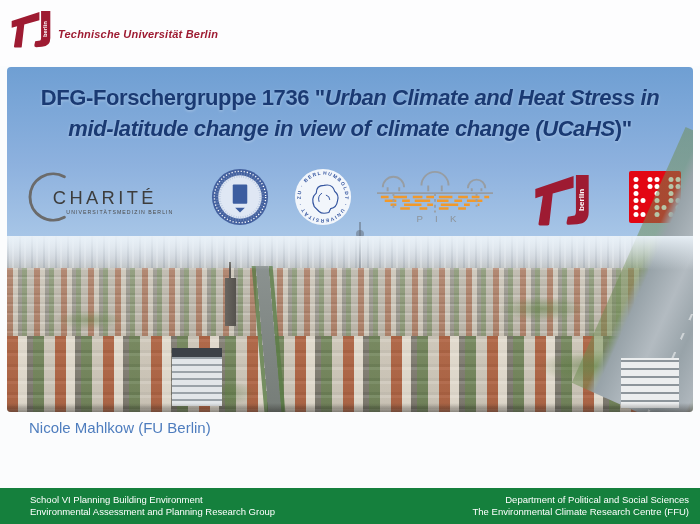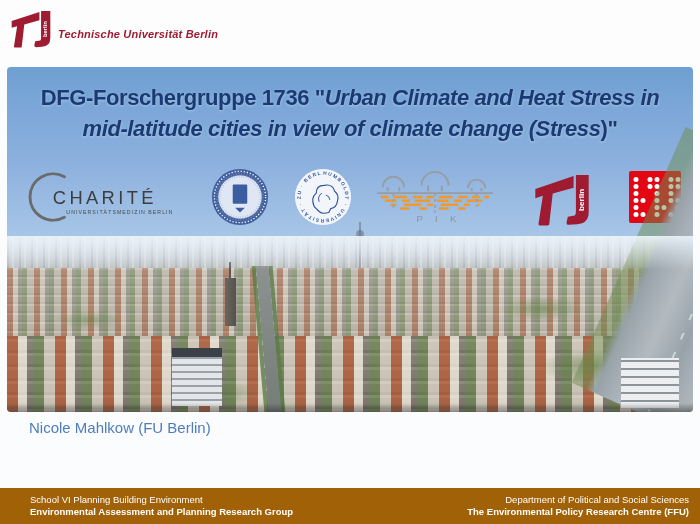--- a/index.html
+++ b/index.html
@@ -73,45 +73,45 @@
     border-radius:50%; background:rgba(95,105,118,.5); }
   .block-bldg { position:absolute; left:165px; bottom:6px; width:50px; height:58px; z-index:4;
     background:repeating-linear-gradient(0deg,#e2e6e9 0 5px, #9aa2a8 5px 7px);
     border-top:9px solid #3c4147; }
   .band-bldg { position:absolute; left:614px; bottom:4px; width:58px; height:50px; z-index:4;
     background:repeating-linear-gradient(0deg,#eceeef 0 6px, #8d959b 6px 8px); }
 
   
   .author { position:absolute; left:9px; top:419px; font-size:15px; color:#4e7dbe;margin-left:20px; }
 
-  .footer { position:absolute; left:0; right:0; bottom:0; height:36px; background:#a16207;
+  .footer { position:absolute; left:0; right:0; bottom:0; height:36px; background:#15803d;
     color:#ffffff; font-size:9.5px; line-height:11.5px; }
   .footer-left { position:absolute; left:30px; top:6px; }
   .footer-right { position:absolute; right:11px; top:6px; text-align:right; }
-  .bold { font-weight:bold; }
+  .bold { font-weight:normal; }
 </style>
 </head>
 <body>
 
 <div class="stage">
 
   <div class="header">
     <svg class="tu-logo-sm" viewBox="0 0 100 100">
       <path fill="#9e1b32" d="M4,36 L70,14 L70,34 L34,44 L28,97 Q28,99 25,99 L12,99 Q9,99 9.5,96 L17,48 L4,52 Z"></path>
       <path fill="#9e1b32" d="M74,12 L96,12 L96,76 Q96,96 76,97 L62,98 Q57,98 58,93 L60,84 L72,82 Q74,80 74,76 Z"></path>
       <text x="85" y="58" transform="rotate(-90 85 55)" text-anchor="middle" font-size="14" font-weight="bold" fill="#ffffff">berlin</text>
     </svg>
     <div class="uni-name">Technische Universität Berlin</div>
   </div>
 
   <div class="photo">
 
     <div class="slide-title">
       <span>DFG-Forschergruppe 1736 "</span><span class="it">Urban Climate and Heat Stress in</span><br>
-      <span class="it">mid-latitude cities in view of climate change (Stress</span><span>)"</span>
+      <span class="it">mid-latitude change in view of climate change (UCaHS</span><span>)"</span>
     </div>
 
     <div class="logo-row">
 
       <svg width="168" height="56" viewBox="0 0 172 58">
         <path d="M46,8 A24,24 0 1 0 46,50" fill="none" stroke="#6b6b6b" stroke-width="3" stroke-linecap="round"></path>
         <text x="34" y="36" font-size="19" letter-spacing="3.5" fill="#3d3d3d">CHARITÉ</text>
         <text x="48" y="47" font-size="5.4" letter-spacing="1.1" fill="#4a4a4a">UNIVERSITÄTSMEDIZIN BERLIN</text>
       </svg>
 
@@ -207,17 +207,17 @@
 
   <div class="author">Nicole Mahlkow (FU Berlin)</div>
 
   <div class="footer">
     <div class="footer-left">
       <div>School VI Planning Building Environment</div>
       <div class="bold">Environmental Assessment and Planning Research Group</div>
     </div>
     <div class="footer-right">
       <div>Department of Political and Social Sciences</div>
-      <div class="bold">The Environmental Policy Research Centre (FFU)</div>
+      <div class="bold">The Environmental Climate Research Centre (FFU)</div>
     </div>
   </div>
 
 </div>
 
 </body></html>

